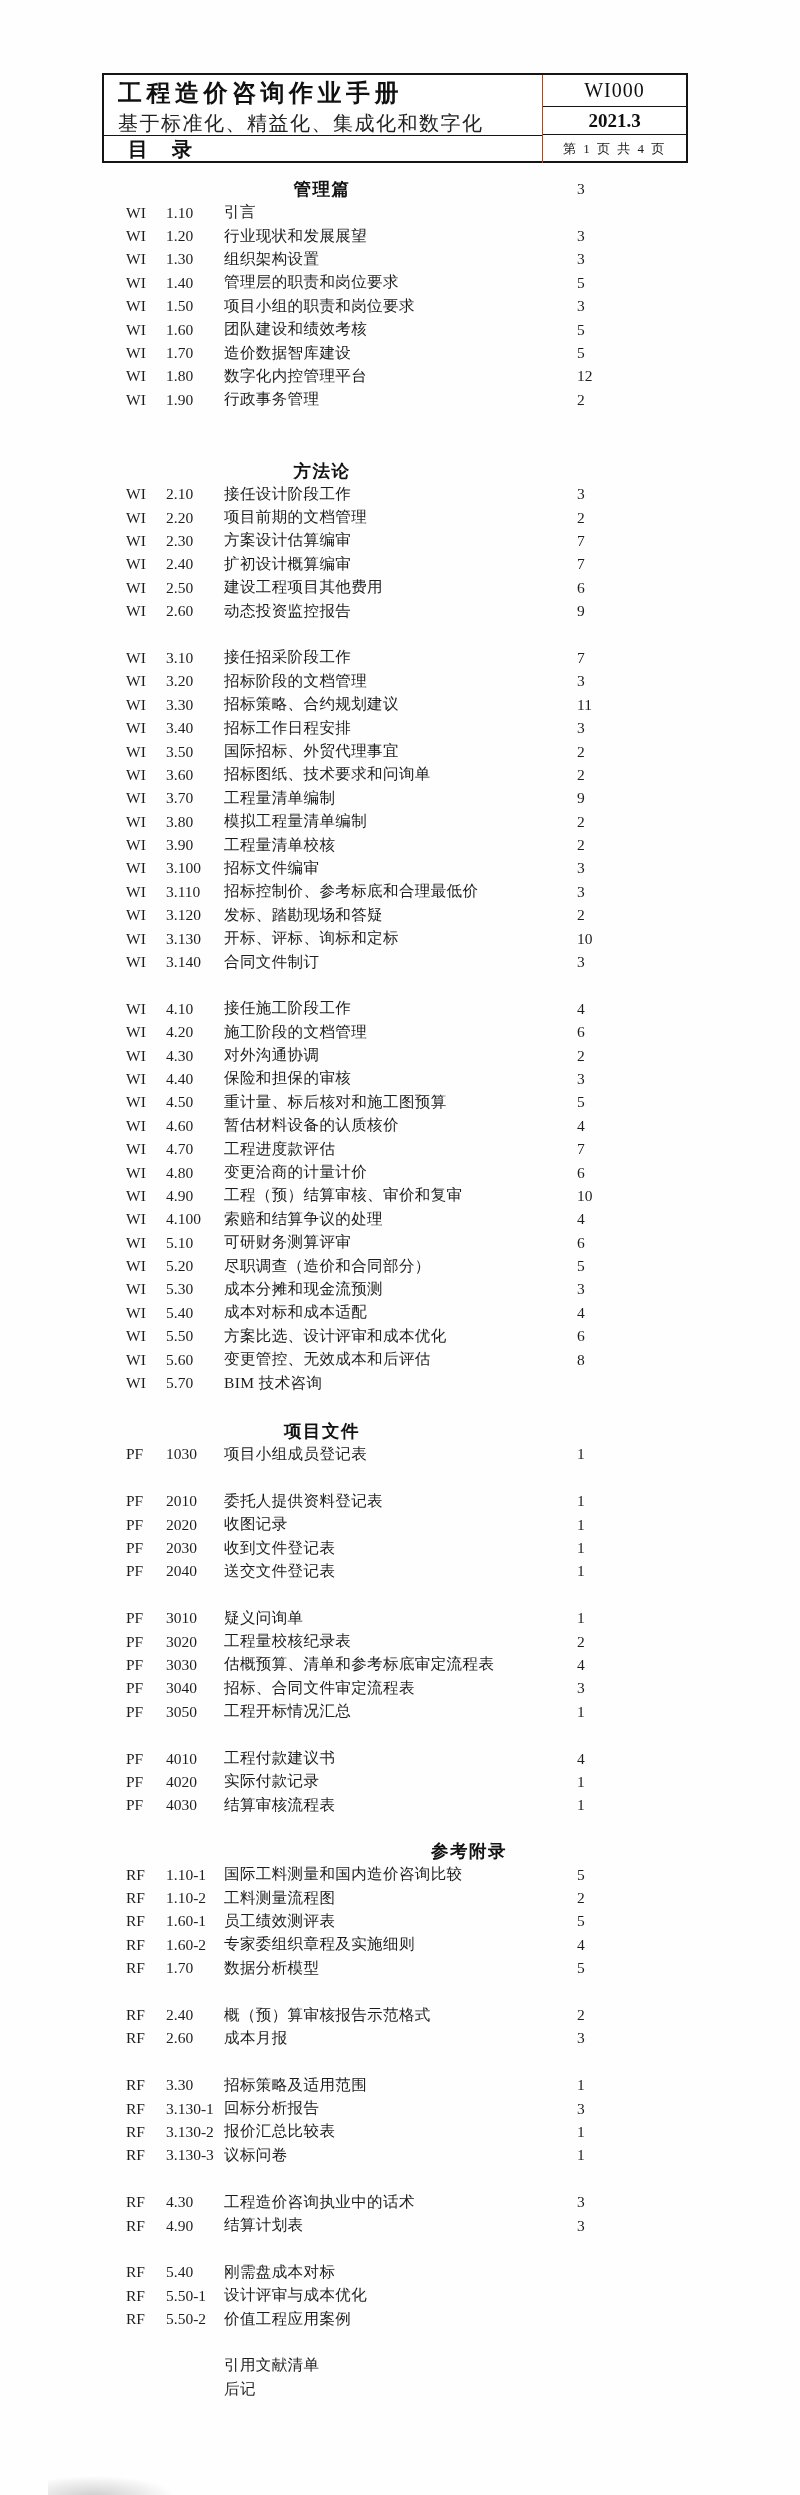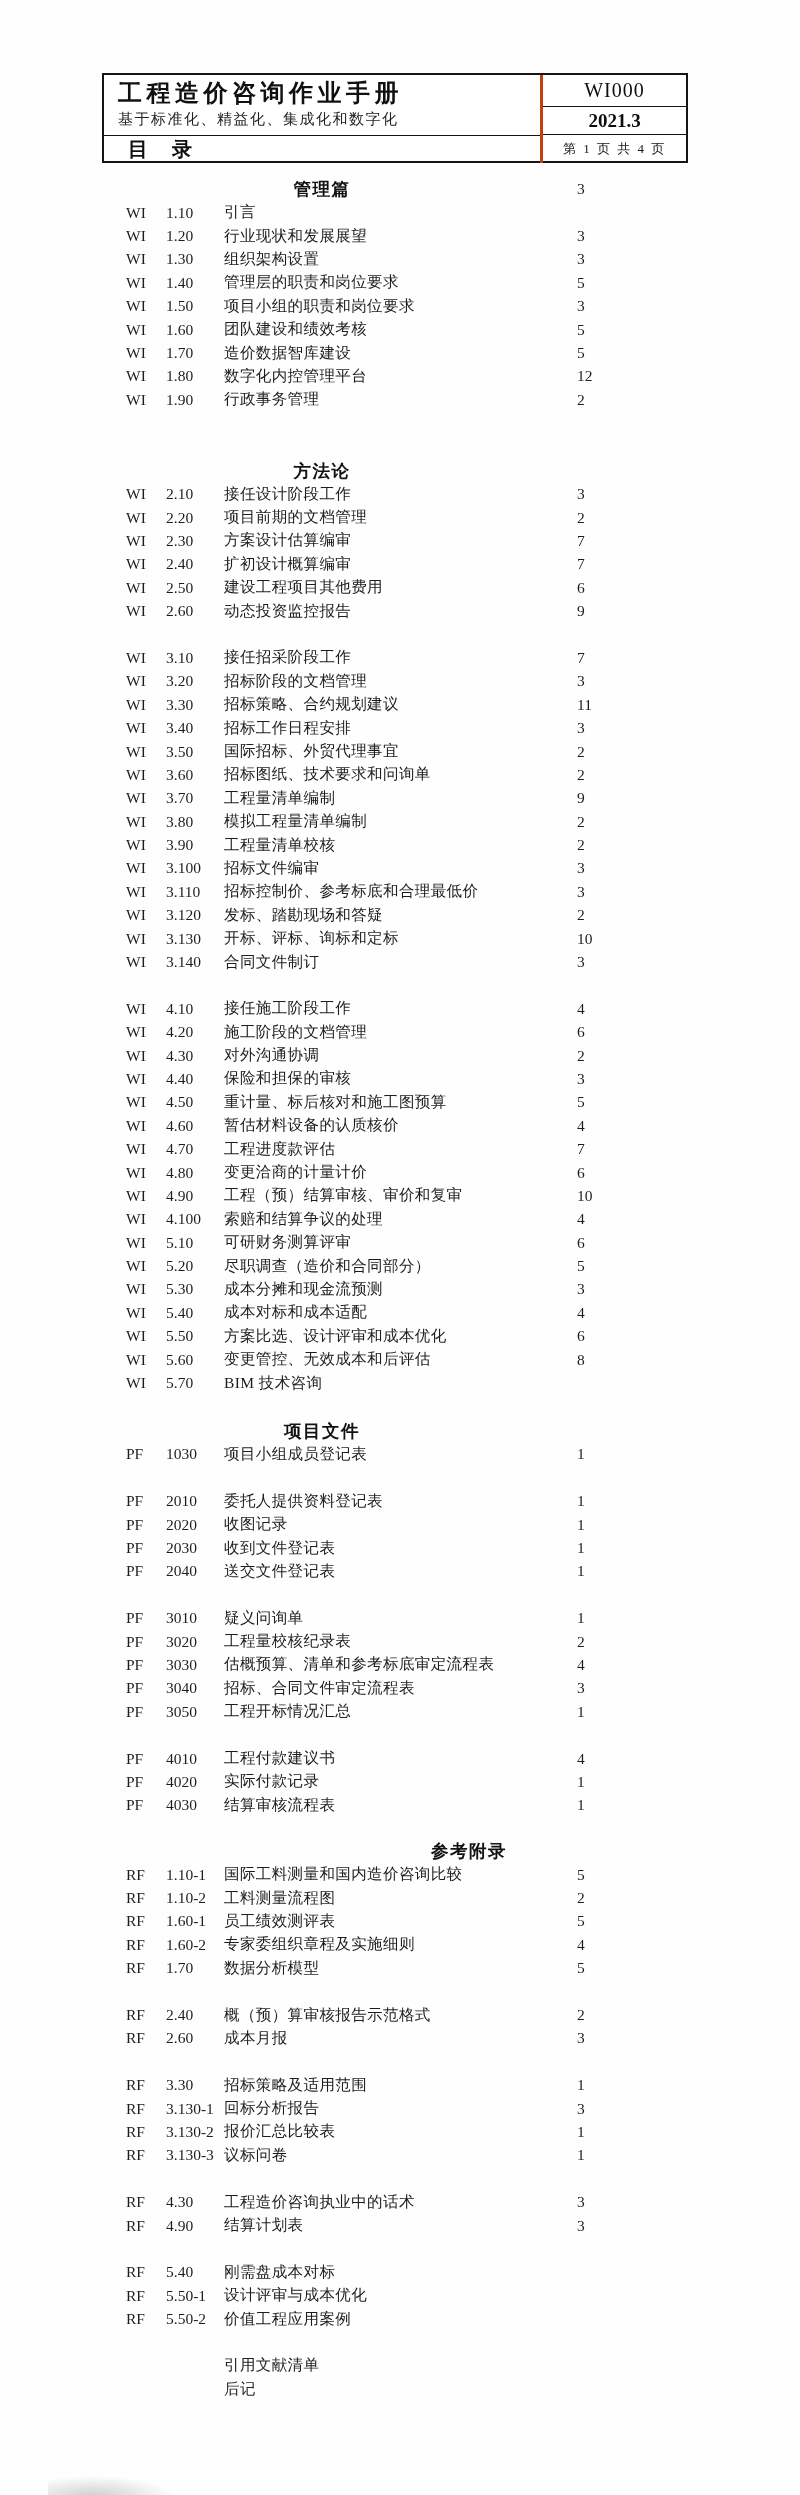--- a/index.html
+++ b/index.html
@@ -6,27 +6,27 @@
   .page{
     position:relative;width:800px;height:2495px;background:#fefefe;overflow:hidden;
     font-family:"Liberation Serif","DejaVu Serif",serif;color:#1d1d1d;
   }
   
   .doc-header{
     position:absolute;left:102px;top:73px;width:586px;height:90px;
     box-sizing:border-box;border:2px solid #151515;
     display:grid;grid-template-columns:1fr 143px;background:#fff;
   }
-  .dh-left{border-right:3px solid #c2410c;display:flex;flex-direction:column;box-sizing:border-box;}
+  .dh-left{border-right:1px solid #c2410c;display:flex;flex-direction:column;box-sizing:border-box;}
   .dh-title-block{height:61px;box-sizing:border-box;border-bottom:1px solid #151515;padding:5px 0 0 14px;}
   .dh-title{
     font-family:"Liberation Sans","DejaVu Sans",sans-serif;
     font-size:24px;font-weight:600;letter-spacing:4.5px;color:#101010;line-height:1.1;
   }
-  .dh-subtitle{font-size:15px;letter-spacing:1.5px;margin-top:4px;color:#222;}
+  .dh-subtitle{font-size:20px;letter-spacing:1.5px;margin-top:4px;color:#222;}
   .dh-toc{
     flex:1;display:flex;align-items:center;padding-left:24px;
     font-family:"Liberation Sans","DejaVu Sans",sans-serif;
     font-size:20px;font-weight:bold;letter-spacing:2px;color:#101010;
   }
   .dh-right{display:flex;flex-direction:column;box-sizing:border-box;}
   .dh-code{
     height:32px;box-sizing:border-box;border-bottom:1px solid #151515;
     display:flex;align-items:center;justify-content:center;
     font-size:20px;font-weight:normal;letter-spacing:1px;color:#0e0e0e;

